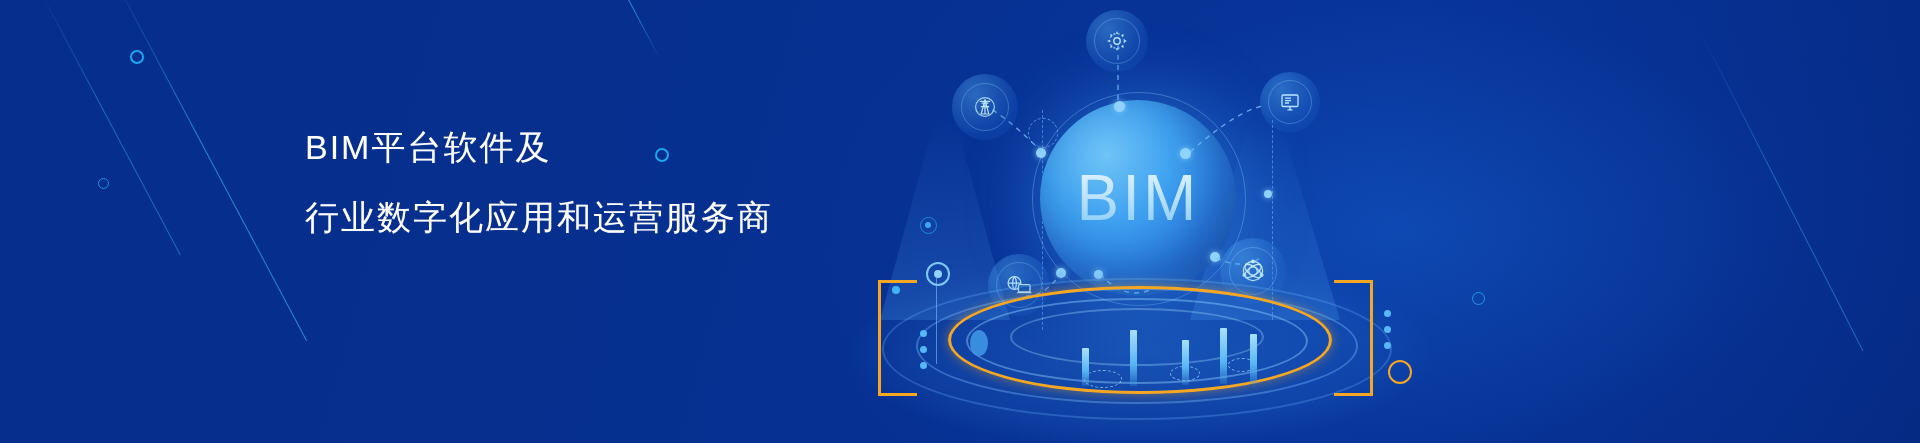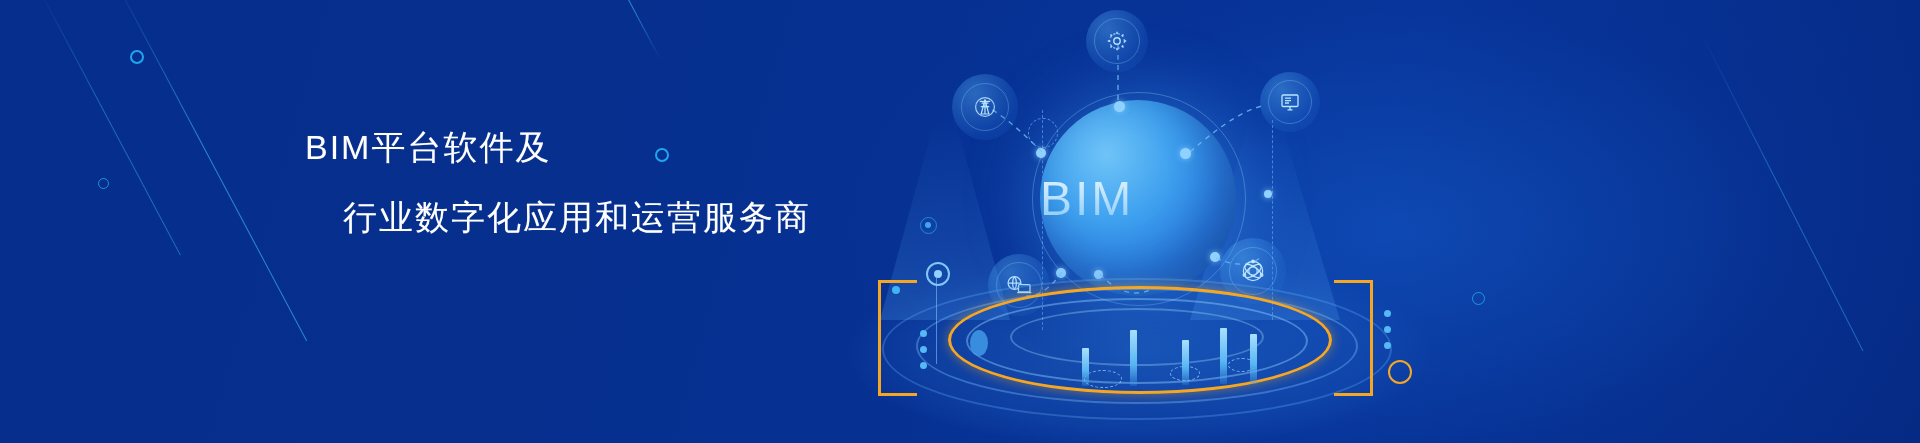--- a/index.html
+++ b/index.html
@@ -39,21 +39,21 @@
     position:absolute;left:305px;top:112px;
     color:#ffffff;
     font-size:34px;
     line-height:70px;
     letter-spacing:2px;
     font-weight:400;
     white-space:nowrap;
     text-shadow:0 0 1px rgba(255,255,255,.25);
   }
   .headline .l1{display:block;}
-  .headline .l2{display:block;margin-left:38px;}
+  .headline .l2{display:block;}
 
   
   .graphic{
     position:absolute;left:860px;top:0;width:560px;height:443px;
   }
   
   .cone{
     position:absolute;
     background:linear-gradient(180deg,rgba(70,150,240,0.00) 0%,rgba(80,165,250,0.16) 70%,rgba(90,175,255,0.22) 100%);
     pointer-events:none;
@@ -76,21 +76,22 @@
 
   
   .sphere{
     position:absolute;border-radius:50%;
     background:
       radial-gradient(circle at 34% 28%, #6fc4f7 0%, #3ea0ef 35%, #2b7fe0 62%, #1f63c9 100%);
     box-shadow:0 0 60px 14px rgba(60,150,240,0.35), inset -14px -18px 44px rgba(10,45,120,0.45);
   }
   .sphere .bim-label{
     position:absolute;left:0;right:0;top:50%;transform:translateY(-50%);
-    font-size:48px;letter-spacing:3px;font-weight:400;
+    text-align:center;
+    font-size:64px;letter-spacing:3px;font-weight:400;
     background:linear-gradient(180deg,#e9f6ff 0%,#bfe4ff 45%,#7fc7f6 100%);
     -webkit-background-clip:text;background-clip:text;
     color:transparent;
     -webkit-text-fill-color:transparent;
   }
   .sphere-halo{
     position:absolute;border-radius:50%;
     border:1px solid rgba(150,215,255,0.35);
   }
 

